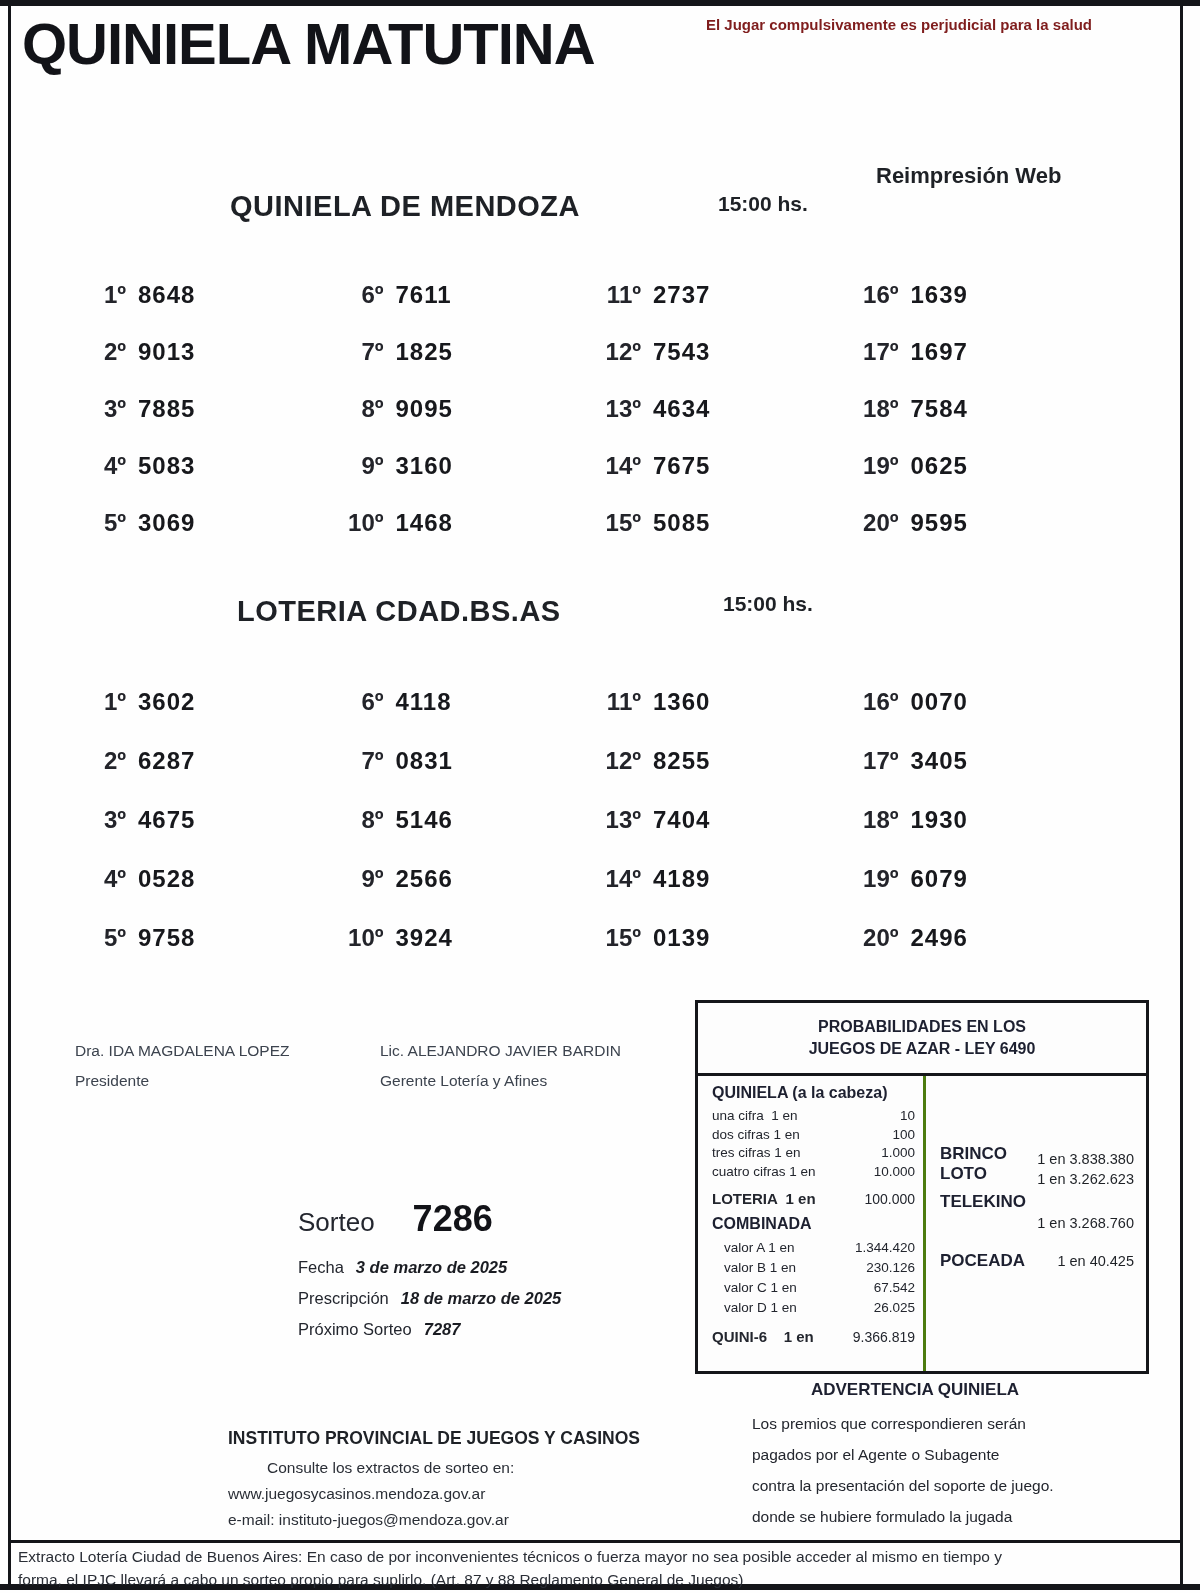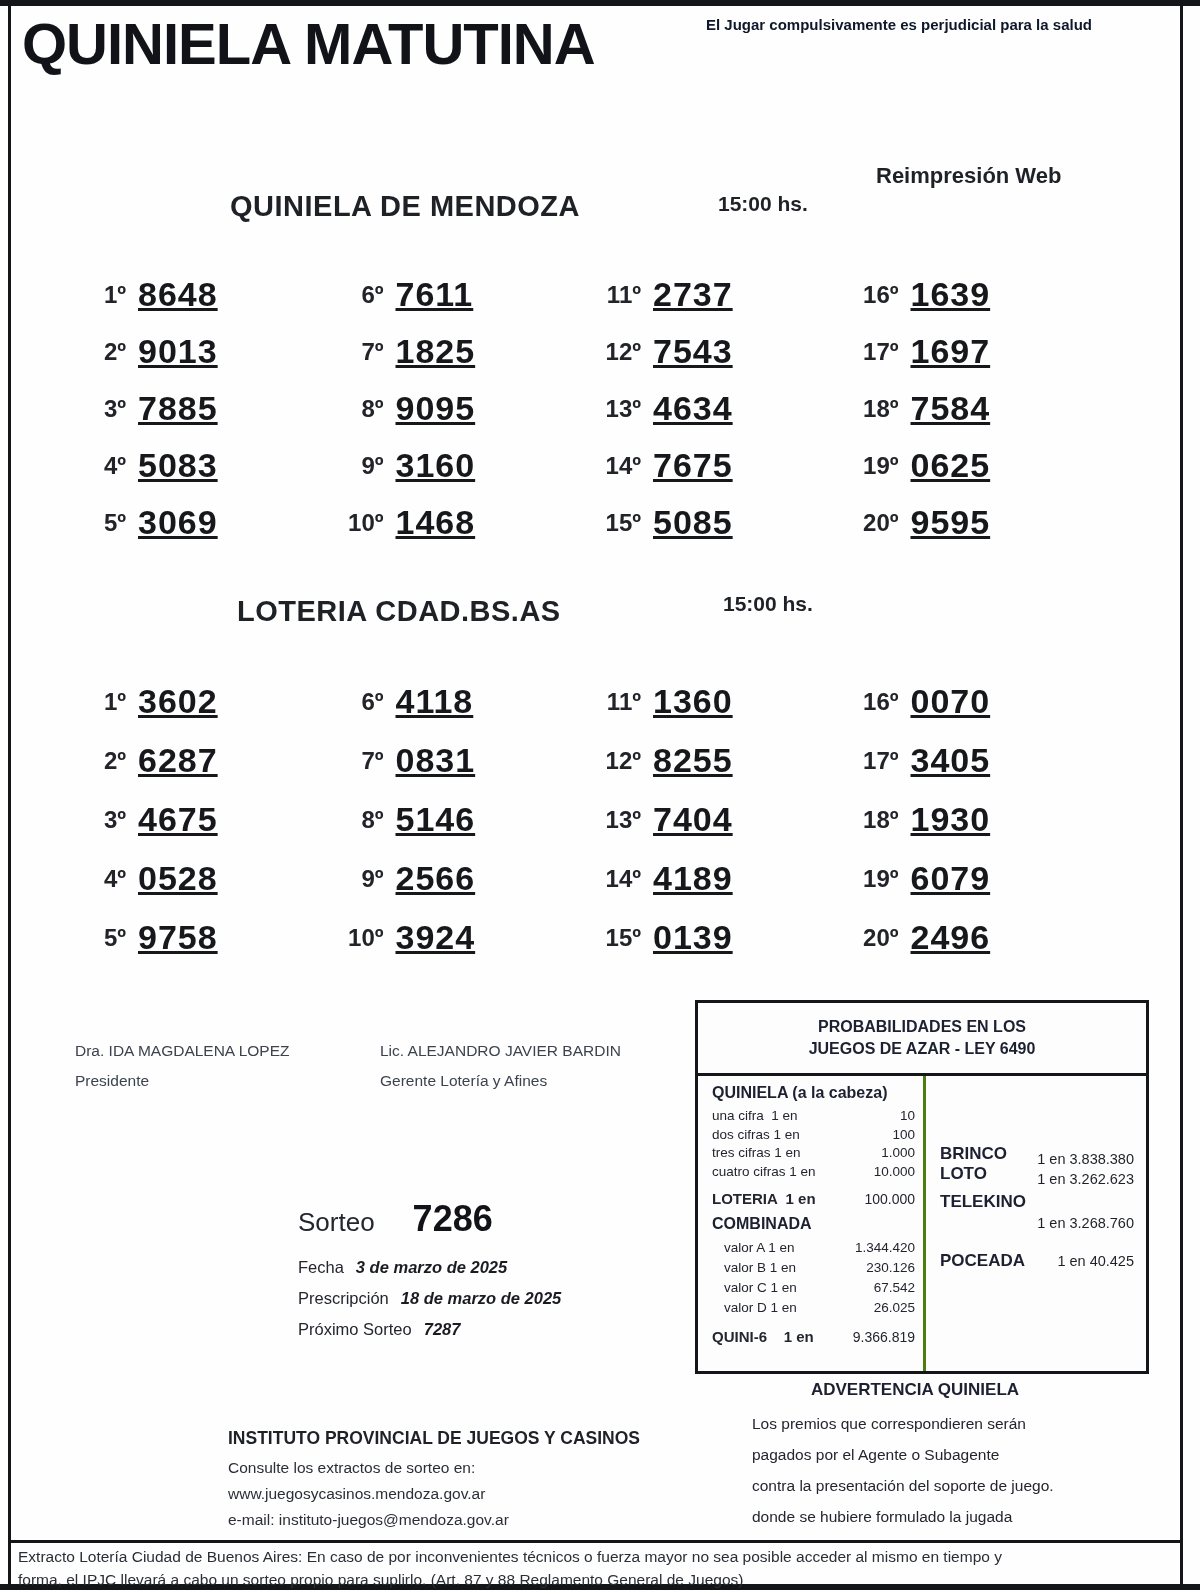--- a/index.html
+++ b/index.html
@@ -9,32 +9,32 @@
     margin:0 auto;overflow:hidden;
   }
   
   .frame-top{position:absolute;left:0;top:0;width:1200px;height:6px;background:#141519;}
   .frame-bottom{position:absolute;left:0;top:1584px;width:1200px;height:6px;background:#141519;}
   .frame-left{position:absolute;left:8px;top:0;width:3px;height:1590px;background:#141519;}
   .frame-right{position:absolute;left:1180px;top:0;width:3px;height:1590px;background:#141519;}
   .footer-sep{position:absolute;left:8px;top:1540px;width:1175px;height:3px;background:#141519;}
 
   .doc-title{position:absolute;left:22px;top:10px;font-size:58px;font-weight:700;letter-spacing:-1px;color:#121318;}
-  .warning{position:absolute;left:706px;top:16px;width:460px;font-size:15px;font-weight:700;color:#0f172a;}
+  .warning{position:absolute;left:706px;top:16px;width:460px;font-size:15px;font-weight:700;color:#7f1d1d;}
   .reprint{position:absolute;left:876px;top:163px;font-size:22px;font-weight:700;}
 
   .draw-title{position:absolute;font-size:29px;font-weight:700;letter-spacing:0.5px;}
   .draw-time{position:absolute;font-size:21px;font-weight:700;}
 
   .results-grid{position:absolute;left:42px;width:1030px;display:grid;grid-auto-flow:column;grid-template-columns:repeat(4,1fr);}
   .grid-1{top:266px;grid-template-rows:repeat(5,57px);}
   .grid-2{top:672px;grid-template-rows:repeat(5,59px);}
   .result-cell{display:flex;align-items:center;}
   .result-cell .pos{width:84px;text-align:right;font-size:24px;font-weight:700;margin-right:12px;color:#23242a;}
-  .result-cell .num{font-size:34px;font-weight:700;letter-spacing:1px;color:#17181c;text-decoration:underline;}
+  .result-cell .num{font-size:24px;font-weight:700;letter-spacing:1px;color:#17181c;}
 
   .sig-name{position:absolute;font-size:15.5px;color:#3c434e;}
   .sig-role{position:absolute;font-size:15.5px;color:#3c434e;}
 
   
   .prob-header{position:absolute;left:695px;top:1000px;width:448px;height:70px;border:3px solid #15161a;
     display:flex;flex-direction:column;justify-content:center;align-items:center;background:#fdfdfd;}
   .prob-header div{font-size:16px;font-weight:700;line-height:22px;color:#1d2030;}
   .prob-body{position:absolute;left:695px;top:1073px;width:448px;height:295px;border:3px solid #15161a;display:flex;background:#fdfdfd;}
   .prob-left{width:228px;border-right:3px solid #4d7c0f;padding:8px 8px 0 14px;box-sizing:border-box;}
@@ -346,21 +346,21 @@
     <span>Fecha</span><b>3 de marzo de 2025</b>
   </div>
   <div class="info-row" style="top:1289px;">
     <span>Prescripción</span><b>18 de marzo de 2025</b>
   </div>
   <div class="info-row" style="top:1320px;">
     <span>Próximo Sorteo</span><b>7287</b>
   </div>
 
   <div class="inst-name">INSTITUTO PROVINCIAL DE JUEGOS Y CASINOS</div>
-  <div class="inst-line" style="top:1459px;">Consulte los extractos de sorteo en:</div>
+  <div class="inst-line" style="top:1459px;margin-left:39px;">Consulte los extractos de sorteo en:</div>
   <div class="inst-line" style="top:1485px;">www.juegosycasinos.mendoza.gov.ar</div>
   <div class="inst-line" style="top:1511px;">e-mail:  instituto-juegos@mendoza.gov.ar</div>
 
   <div class="adv-title">ADVERTENCIA QUINIELA</div>
   <div class="adv-lines">
       <div>Los premios que correspondieren serán</div>
       <div>pagados por el Agente o Subagente</div>
       <div>contra la presentación del soporte de juego.</div>
       <div>donde se hubiere formulado la jugada</div>
     </div>

